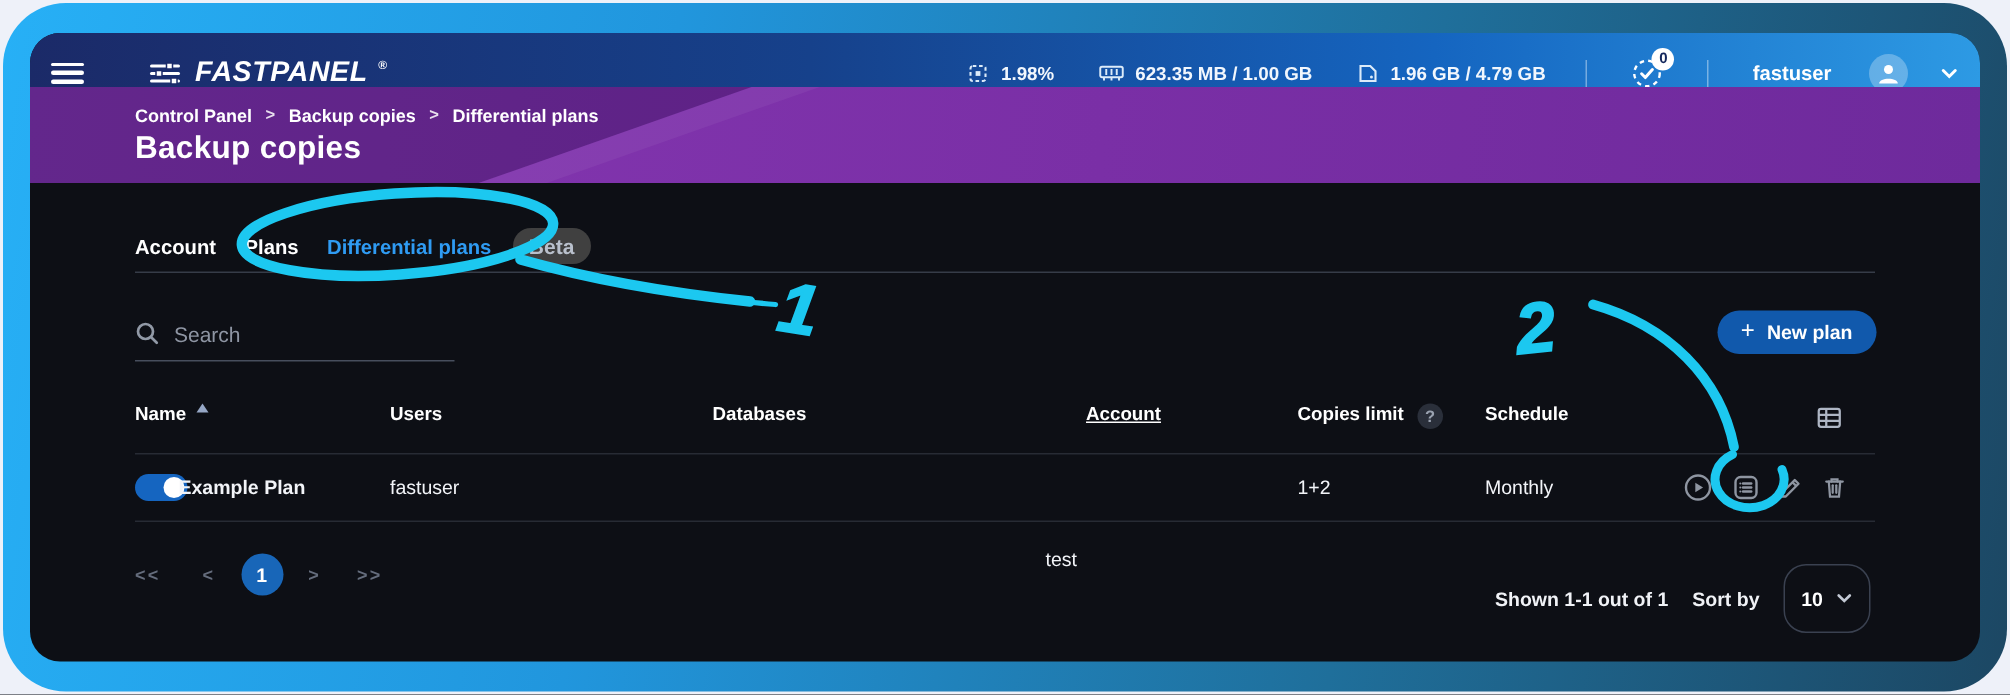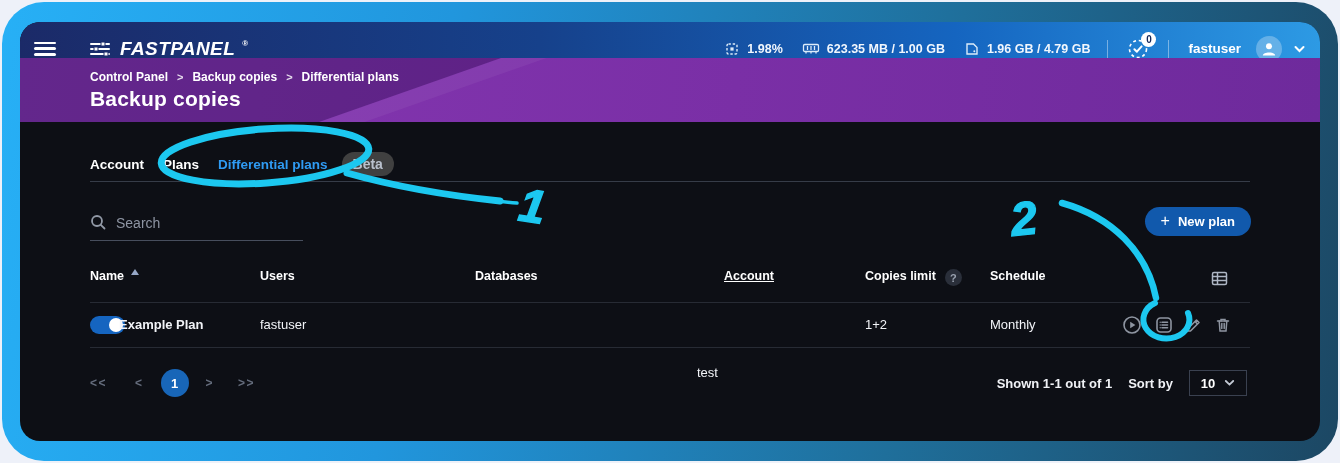--- a/index.html
+++ b/index.html
@@ -17,21 +17,21 @@
     background: linear-gradient(100deg, #27b0f6 0%, #2196dd 32%, #1f6f9b 68%, #1c4763 100%);
   }
   .app {
     position: absolute; left: 20px; top: 22px; width: 1300px; height: 419px;
     border-radius: 20px; overflow: hidden; background: #0d0f15;
   }
   
   .topbar {
     position: absolute; left:0; top:0; width:100%; height:53px;
     background: linear-gradient(90deg,#1b2a68 0%, #16418b 40%, #1565c0 72%, #2d9ae4 100%);
-    display:flex; align-items:center; padding:0 14px; gap:11px; color:#fff;
+    display:flex; align-items:center; padding:0 14px; gap:21px; color:#fff;
   }
   .hamburger { width:22px; height:14px; display:flex; flex-direction:column; justify-content:space-between; cursor:pointer; }
   .hamburger i { height:2.6px; background:#fff; border-radius:2px; display:block; }
   .logo { display:flex; align-items:flex-start; gap:7px; margin-left:22px; }
   .logo-text { font-size:19px; font-style:italic; font-weight:900; letter-spacing:.4px; line-height:18px; }
   .logo-reg { font-size:8px; font-weight:700; margin-top:-1px; }
   .tb-spacer { flex:1; }
   .stat { display:flex; align-items:center; gap:7px; font-size:12.5px; font-weight:700; color:#f2f7fd; white-space:nowrap; }
   .stat + .stat { margin-left:8px; }
   .tb-sep { width:1px; height:18px; background:rgba(255,255,255,.4); margin:0 6px; }
@@ -105,24 +105,24 @@
   .toggle { position:absolute; left:70px; top:294px; width:35px; height:18px; border-radius:9px; background:#1565c0; cursor:pointer; }
   .toggle .knob { position:absolute; right:2px; top:2px; width:14px; height:14px; border-radius:50%; background:#fff; }
   .td { position:absolute; top:295px; font-size:13px; color:#f2f4f8; }
   .row-icon { position:absolute; top:293px; width:20px; height:20px; cursor:pointer; }
   .pagination { position:absolute; left:70px; top:347px; height:28px; display:flex; align-items:center; }
   .pg-arrow { font-size:12px; font-weight:700; color:#656d7d; letter-spacing:1.5px; cursor:pointer; }
   .pg-current {
     width:28px; height:28px; border-radius:50%; background:#1866b8; color:#fff;
     font-size:13px; font-weight:700; display:flex; align-items:center; justify-content:center; cursor:pointer;
   }
-  .footer-right { position:absolute; right:73px; top:346px; height:30px; display:flex; align-items:center; gap:16px; }
+  .footer-right { position:absolute; right:73px; top:362px; height:30px; display:flex; align-items:center; gap:16px; }
   .footer-text { font-size:13px; font-weight:700; color:#f0f2f6; white-space:nowrap; }
   .per-page {
-    width:58px; height:26px; border:1px solid #3a4150; border-radius:0;
+    width:58px; height:46px; border:1px solid #3a4150; border-radius:15px;
     display:flex; align-items:center; justify-content:center; gap:9px;
     color:#fff; font-size:13px; font-weight:700; cursor:pointer;
   }
   
   .ann-overlay { position:absolute; inset:0; width:1340px; height:463px; pointer-events:none; z-index:50; }
   .ann-stroke { fill:none; stroke:#1cc8f0; stroke-linecap:round; }
   .ann-digit { fill:#1cc8f0; stroke:#1cc8f0; stroke-width:1.4px;
     font-family:"Liberation Sans",sans-serif; font-size:47px; font-style:italic; font-weight:700; }
   svg { display:block; }
 </style>

